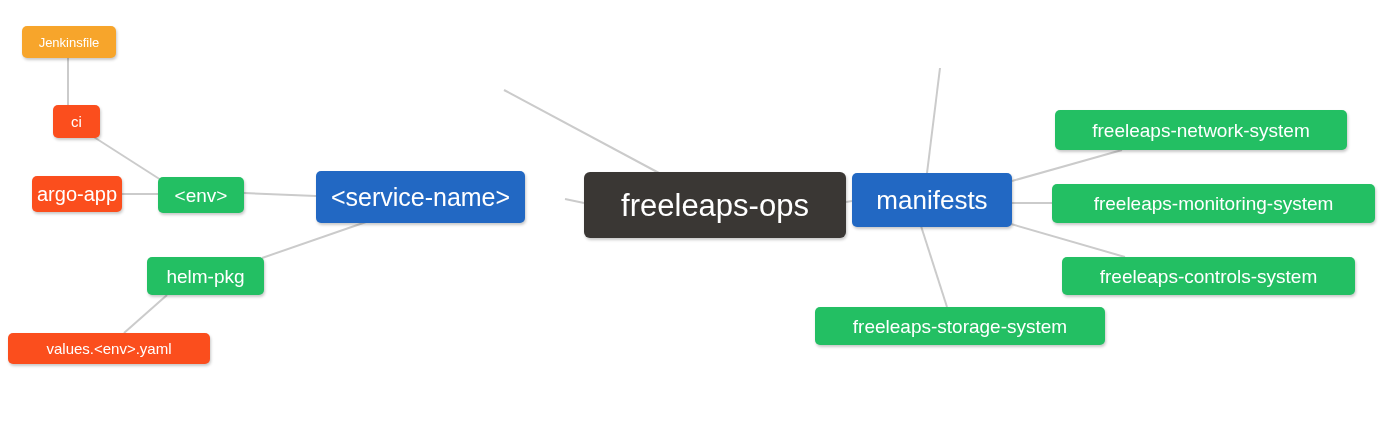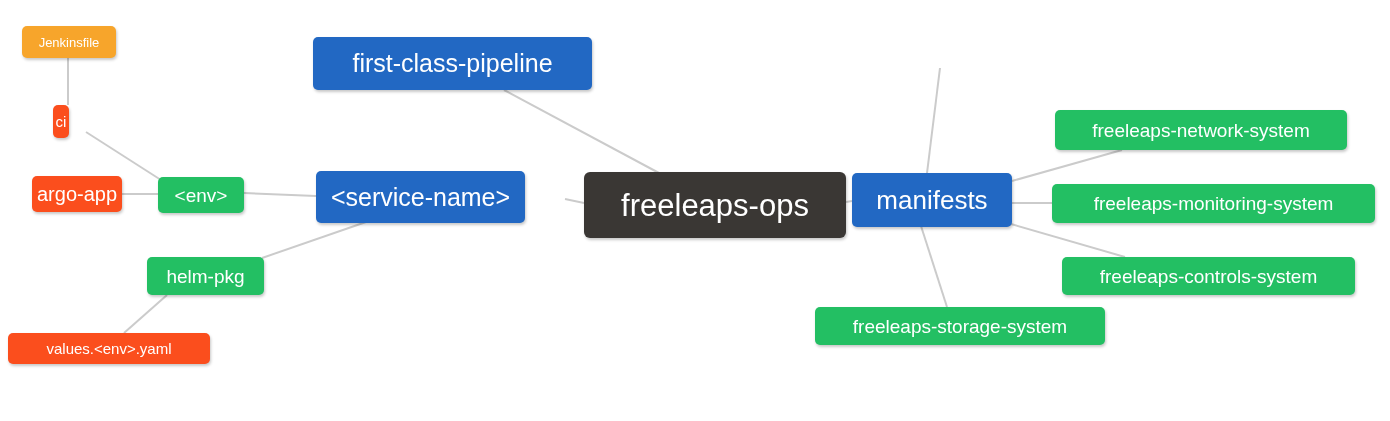--- a/index.html
+++ b/index.html
@@ -52,26 +52,25 @@
       <line x1="504" y1="90" x2="659" y2="173" stroke="#cbcbcb" stroke-width="2"></line>
       <line x1="846" y1="202" x2="852" y2="201" stroke="#cbcbcb" stroke-width="2"></line>
       <line x1="927" y1="173" x2="940" y2="68" stroke="#cbcbcb" stroke-width="2"></line>
       <line x1="1012" y1="181" x2="1122" y2="150" stroke="#cbcbcb" stroke-width="2"></line>
       <line x1="1012" y1="203" x2="1052" y2="203" stroke="#cbcbcb" stroke-width="2"></line>
       <line x1="1011" y1="224" x2="1125" y2="257" stroke="#cbcbcb" stroke-width="2"></line>
       <line x1="921" y1="226" x2="947" y2="307" stroke="#cbcbcb" stroke-width="2"></line>
     </svg>
 
 <div class="node root" style="left: 584px; top: 172px; width: 262px; height: 66px; font-size: 31px;">freeleaps-ops</div>
-    <div class="node primary" style="left: 313px; top: 37px; width: 279px; height: 53px; font-size: 25px;">first-class-pipeline</div>
     <div class="node primary" style="left: 316px; top: 171px; width: 209px; height: 52px; font-size: 25px;">&lt;service-name&gt;</div>
     <div class="node primary" style="left: 852px; top: 173px; width: 160px; height: 54px; font-size: 26px;">manifests</div>
     <div class="node secondary" style="left: 158px; top: 177px; width: 86px; height: 36px; font-size: 19px;">&lt;env&gt;</div>
     <div class="node secondary" style="left: 147px; top: 257px; width: 117px; height: 38px; font-size: 19px;">helm-pkg</div>
     <div class="node secondary" style="left: 1055px; top: 110px; width: 292px; height: 40px; font-size: 19px;">freeleaps-network-system</div>
     <div class="node secondary" style="left: 1052px; top: 184px; width: 323px; height: 39px; font-size: 19px;">freeleaps-monitoring-system</div>
     <div class="node secondary" style="left: 1062px; top: 257px; width: 293px; height: 38px; font-size: 19px;">freeleaps-controls-system</div>
     <div class="node secondary" style="left: 815px; top: 307px; width: 290px; height: 38px; font-size: 19px;">freeleaps-storage-system</div>
-    <div class="node leaf" style="left: 53px; top: 105px; width: 16px; height: 33px; font-size: 15px;">ci</div>
+    <div class="node leaf" style="left: 53px; top: 105px; width: 47px; height: 33px; font-size: 15px;">ci</div>
     <div class="node leaf" style="left: 32px; top: 176px; width: 90px; height: 36px; font-size: 20px;">argo-app</div>
     <div class="node leaf" style="left: 8px; top: 333px; width: 202px; height: 31px; font-size: 15px;">values.&lt;env&gt;.yaml</div>
     <div class="node file" style="left: 22px; top: 26px; width: 94px; height: 32px; font-size: 13px;">Jenkinsfile</div>
   </div>
 
 </body></html>

